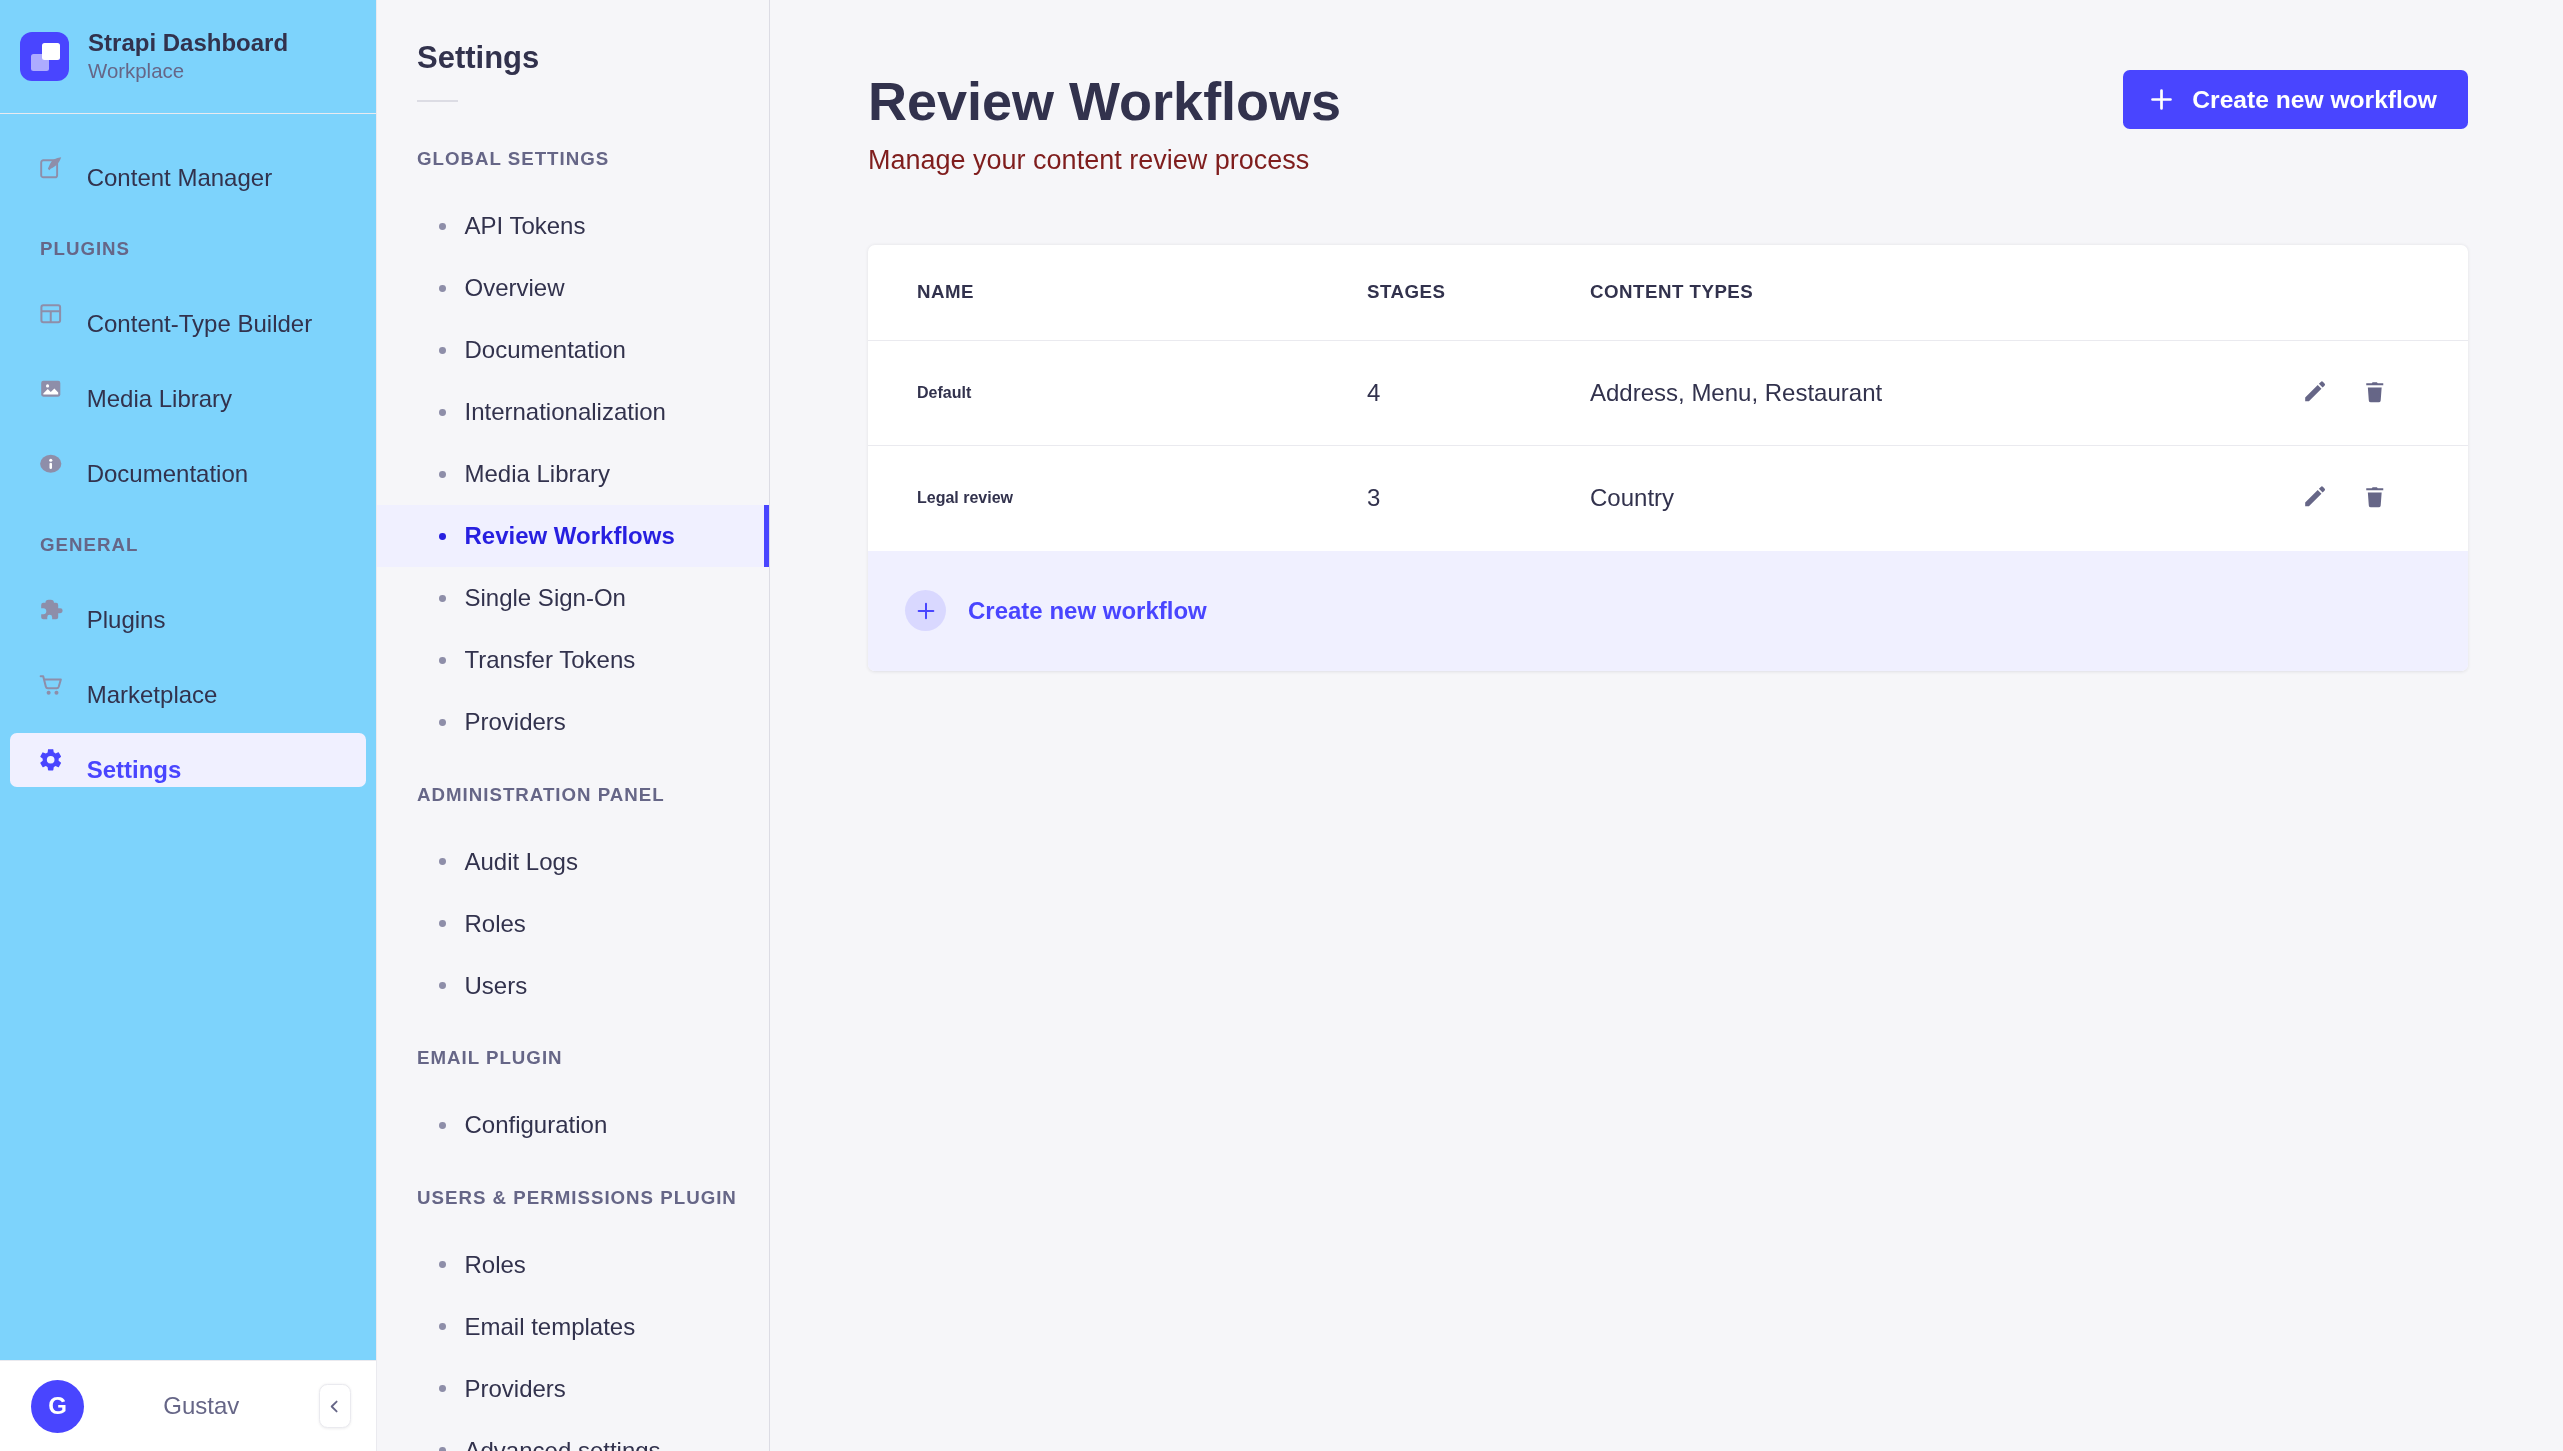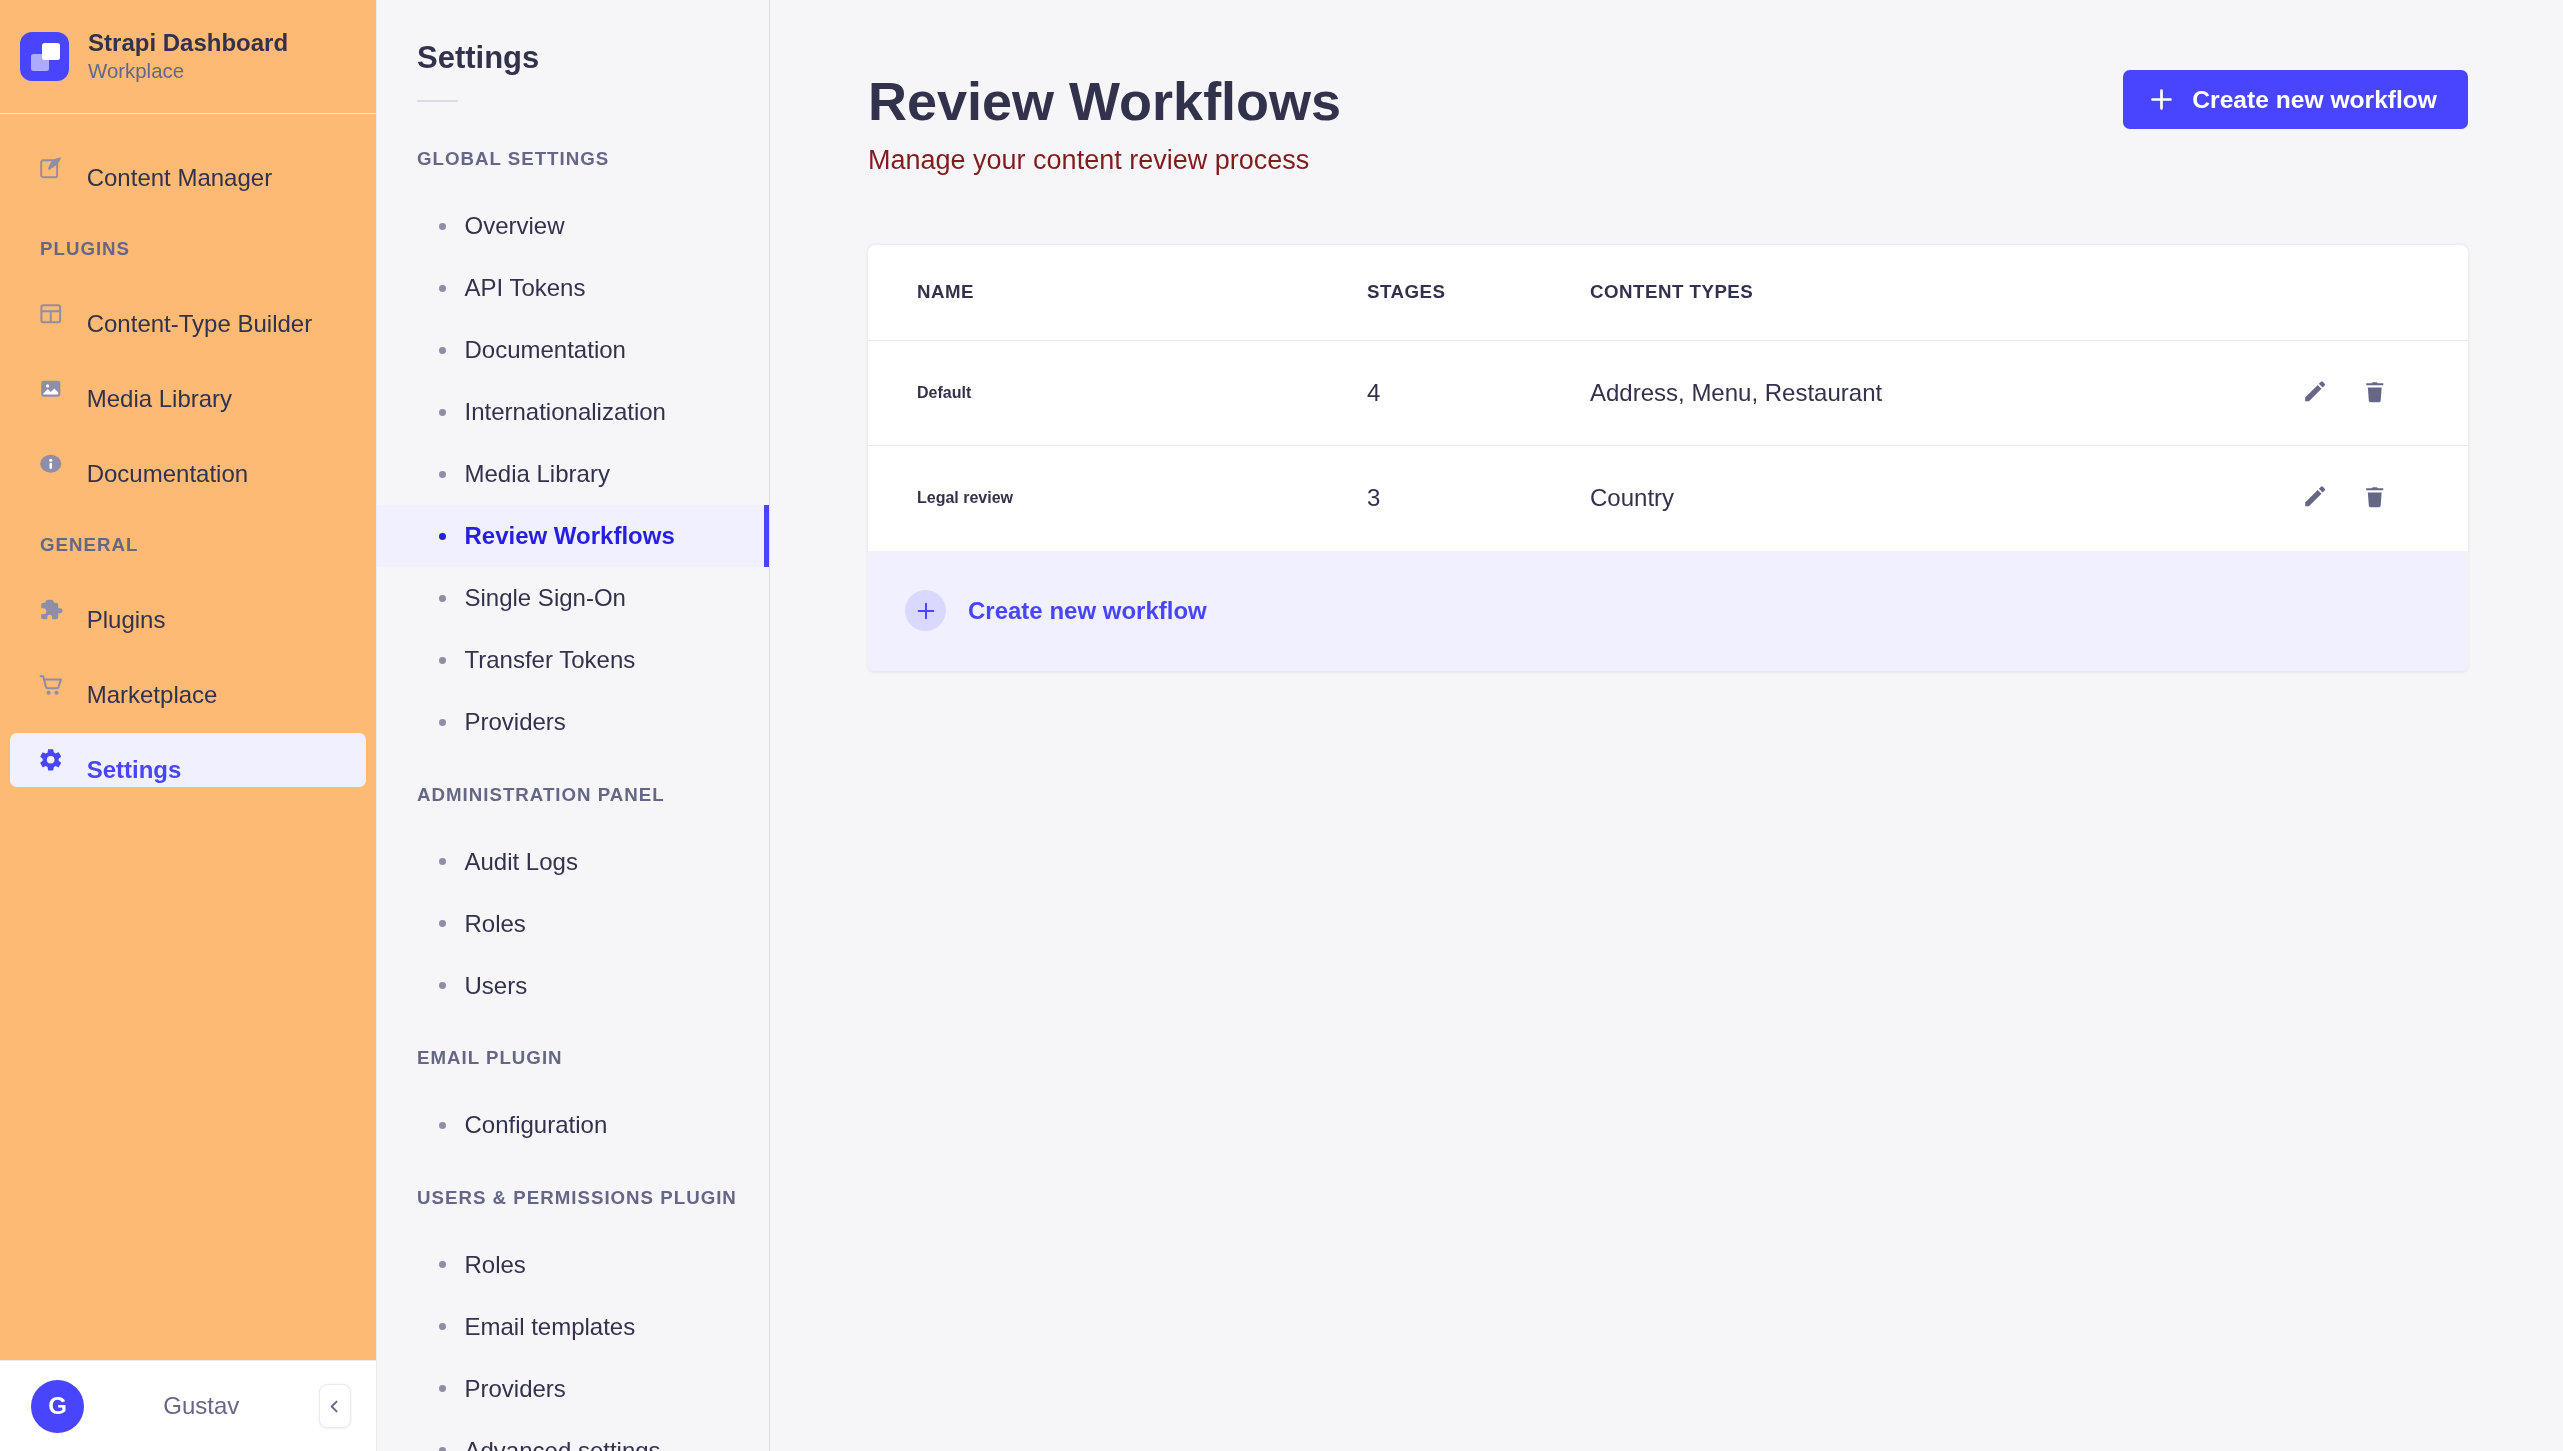--- a/index.html
+++ b/index.html
@@ -1,21 +1,21 @@
 <!DOCTYPE html>
 <html style="font-size:13.6px"><head>
 <meta charset="utf-8">
 <style>
   * { box-sizing: border-box; margin: 0; padding: 0; }
   html,body { width: 2563px; height: 1451px; overflow: hidden; }
   body { font-family: "Liberation Sans", sans-serif; color: #32324d; background: #f6f6f9; }
   .app { width: 2563px; height: 1451px; display: flex; }
 
   
-  .nav { width: 377px; background: #fdba74; border-right: 0.8px solid #eaeaef; position: relative; flex: none; }
+  .nav { width: 377px; background: #7dd3fc; border-right: 0.8px solid #eaeaef; position: relative; flex: none; }
   .nav-header { height: 114px; border-bottom: 0.8px solid #eaeaef; display: flex; align-items: center; padding-left: 20.4px; }
   .logo-tile { width: 49px; height: 49px; border-radius: 12px; background: #4945ff; position: relative; flex: none; }
   .logo-tile .sq1 { position: absolute; left: 45%; top: 22%; width: 36%; height: 36%; background: #ffffff; border-radius: 2.5px; }
   .logo-tile .sq2 { position: absolute; left: 22%; top: 44%; width: 36%; height: 36%; background: rgba(255,255,255,0.55); border-radius: 2.5px; }
   .brand-text { margin-left: 18.7px; }
   .brand-title { font-size: 24px; font-weight: 700; color: #32324d; line-height: 29px; }
   .brand-sub { font-size: 20.4px; color: #666687; line-height: 25.5px; margin-top: 1.7px; }
   .nav-scroll { padding-top: 27px; }
   .nav-label { font-size: 18.7px; font-weight: 700; letter-spacing: 1px; color: #666687; margin: 41px 0 25.5px 40px; height: 25.5px; display: flex; align-items: center; }
   .nav-label:first-child { margin-top: 0; }
@@ -167,25 +167,25 @@
     </div>
   </aside>
 
   <aside class="subnav">
     <h2 class="subnav-heading">Settings</h2>
     <div class="subnav-divider"></div>
     <nav id="subnav-root">
         <div class="subnav-label first">GLOBAL SETTINGS</div>
         <div class="subnav-item">
           <span class="bullet"></span>
+          <span class="slabel">API Tokens</span>
+        </div>
+        <div class="subnav-item">
+          <span class="bullet"></span>
           <span class="slabel">Overview</span>
-        </div>
-        <div class="subnav-item">
-          <span class="bullet"></span>
-          <span class="slabel">API Tokens</span>
         </div>
         <div class="subnav-item">
           <span class="bullet"></span>
           <span class="slabel">Documentation</span>
         </div>
         <div class="subnav-item">
           <span class="bullet"></span>
           <span class="slabel">Internationalization</span>
         </div>
         <div class="subnav-item">

